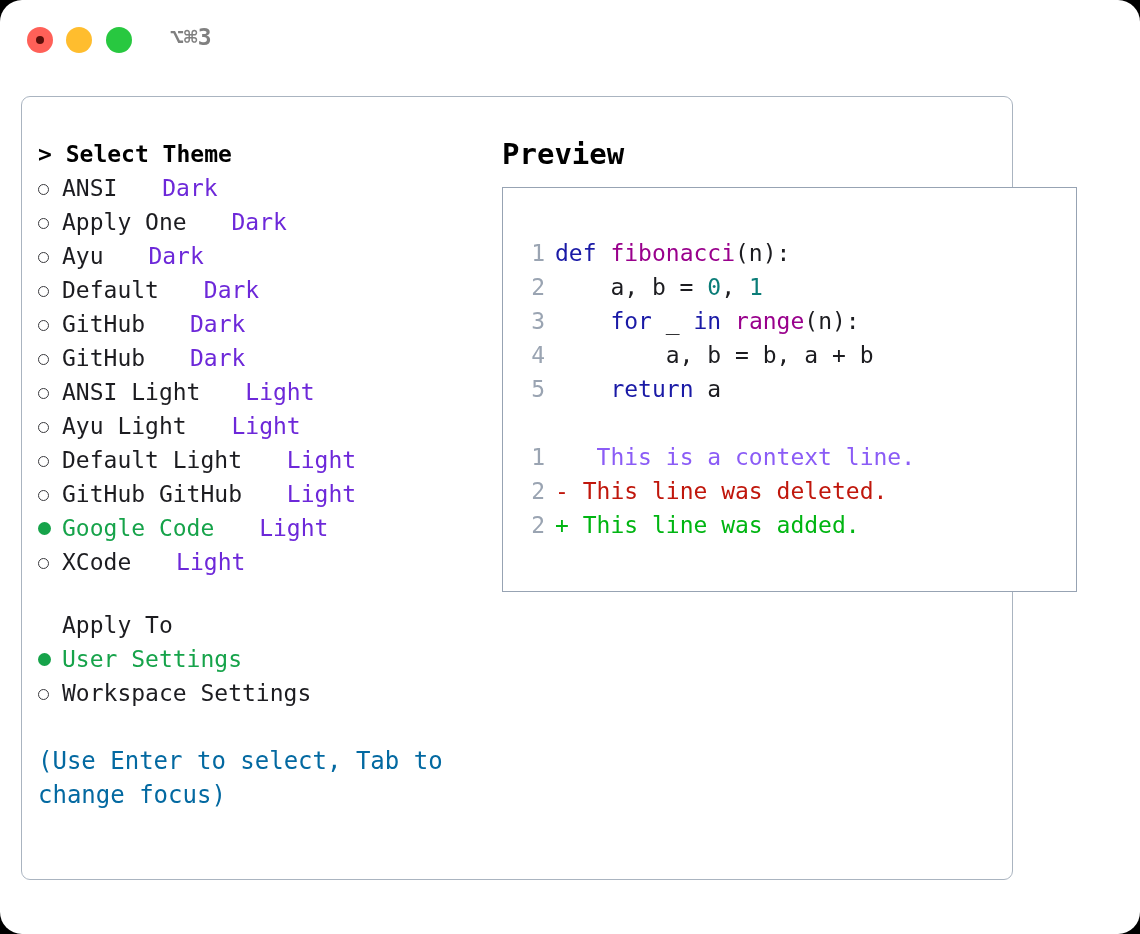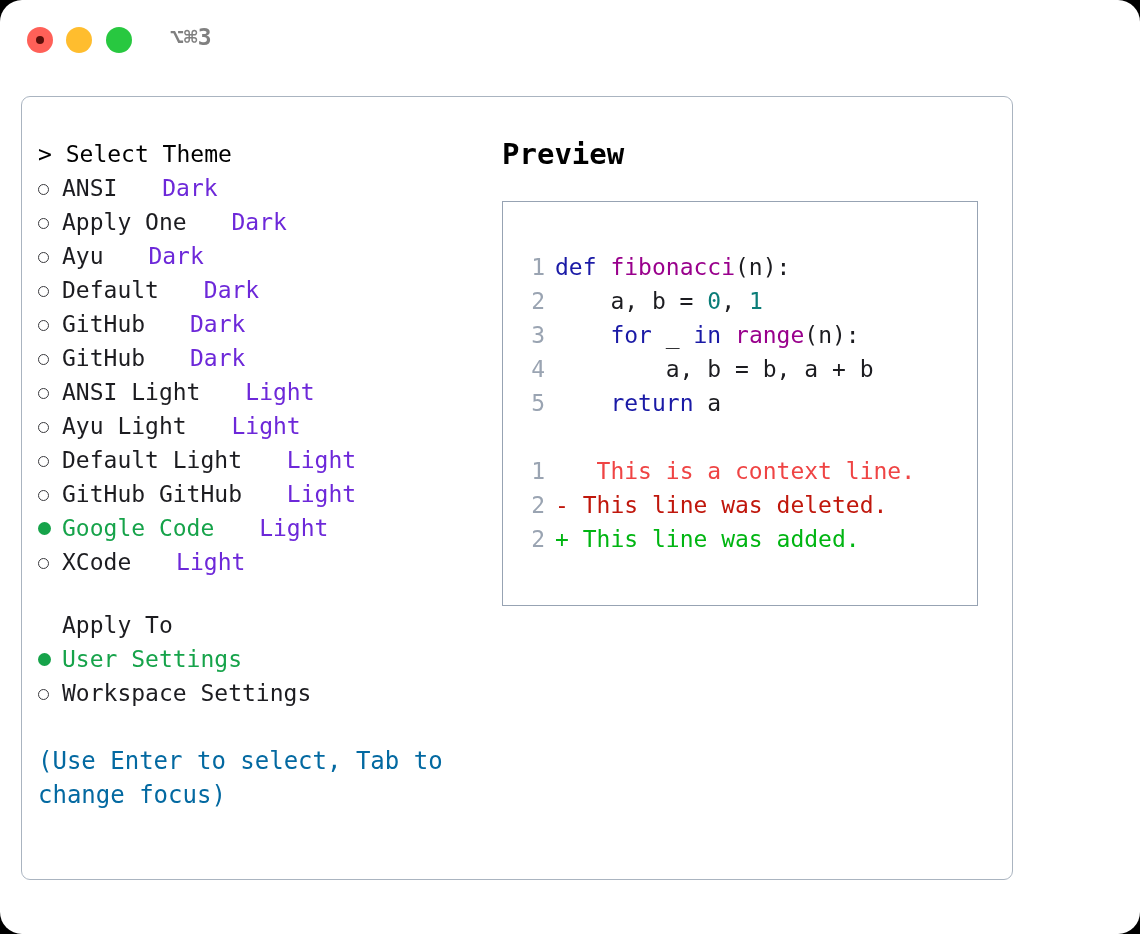--- a/index.html
+++ b/index.html
@@ -80,21 +80,21 @@
     width: 430px;
   }
   .row {
     height: 34px;
     line-height: 34px;
     font-size: 23px;
     white-space: nowrap;
     color: #1c1c20;
   }
   .hdr {
-    font-weight: normal;
+    font-weight: bold;
     color: #000000;
   }
   .marker {
     display: inline-block;
     width: 24px;
   }
   .bullet-dot {
     display: inline-block;
     width: 13px;
     height: 13px;
@@ -139,22 +139,22 @@
     width: 490px;
   }
   #preview-title {
     font-size: 29px;
     font-weight: bold;
     color: #000000;
     height: 34px;
     line-height: 34px;
   }
   #preview-box {
-    margin-top: 30px;
-    width: 476px;
+    margin-top: 16px;
+    width: 575px;
     height: 405px;
     border: 1.5px solid #97a3b3;
     box-sizing: border-box;
     background: #ffffff;
     position: relative;
   }
   #code-area {
     position: absolute;
     left: 18px;
     top: 48px;
@@ -170,21 +170,21 @@
     display: inline-block;
     width: 24px;
     text-align: right;
     color: #9aa4b2;
     margin-right: 10px;
   }
   .kw   { color: #1a1aa6; }
   .fn   { color: #99008c; }
   .num  { color: #0b7d78; }
   .pl   { color: #1c1c20; }
-  .ctx  { color: #ef4444; text-align: center; }
+  .ctx  { color: #8b5cf6; text-align: center; }
   .del  { color: #c0170c; }
   .add  { color: #00b512; }
   #diff-area { margin-top: 34px; }
 </style>
 </head>
 <body>
 
 <div id="window">
 
   <div id="titlebar">

